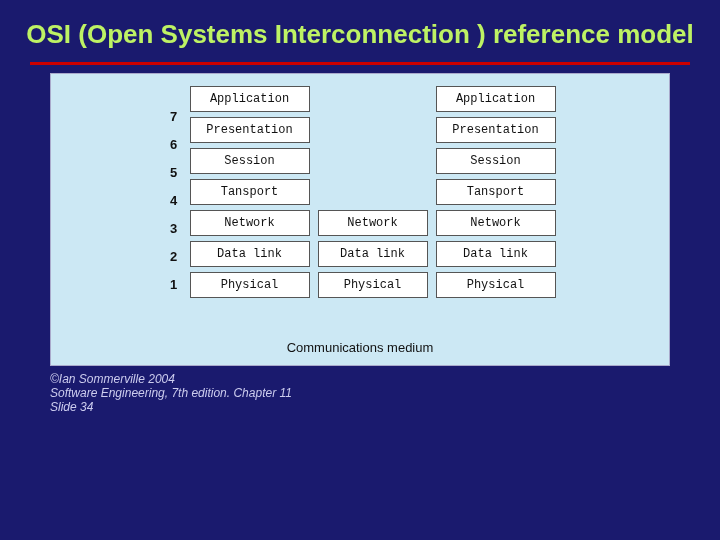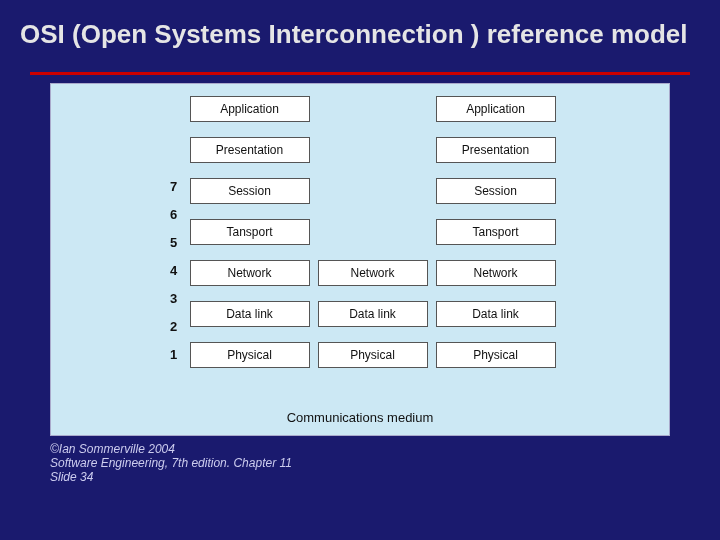--- a/index.html
+++ b/index.html
@@ -6,22 +6,23 @@
     body {
       width: 720px;
       height: 540px;
       background: #1a1a6e;
       font-family: Arial, sans-serif;
       overflow: hidden;
       position: relative;
     }
 
     .header {
-      padding: 18px 20px 20px;
-      color: #e5e5e5;
+      text-align: center;
+      padding: 18px 20px 10px;
+      color: #bef264;
     }
     .header h1 {
       font-size: 26px;
       font-weight: bold;
       line-height: 1.3;
     }
 
     .red-line {
       height: 3px;
       background: #cc0000;
@@ -53,22 +54,23 @@
       font-size: 13px;
       color: #111;
       font-weight: bold;
       width: 18px;
     }
 
     
     .stack-col {
       display: flex;
       flex-direction: column;
-      gap: 15px;
+      gap: 5px;
       margin-bottom: 24px;
+      font-family: Liberation Mono, monospace;
     }
 
     .layer-box {
       border: 1px solid #555;
       background: white;
       text-align: center;
       font-size: 12px;
       color: #111;
       padding: 4px 6px;
       height: 26px;

